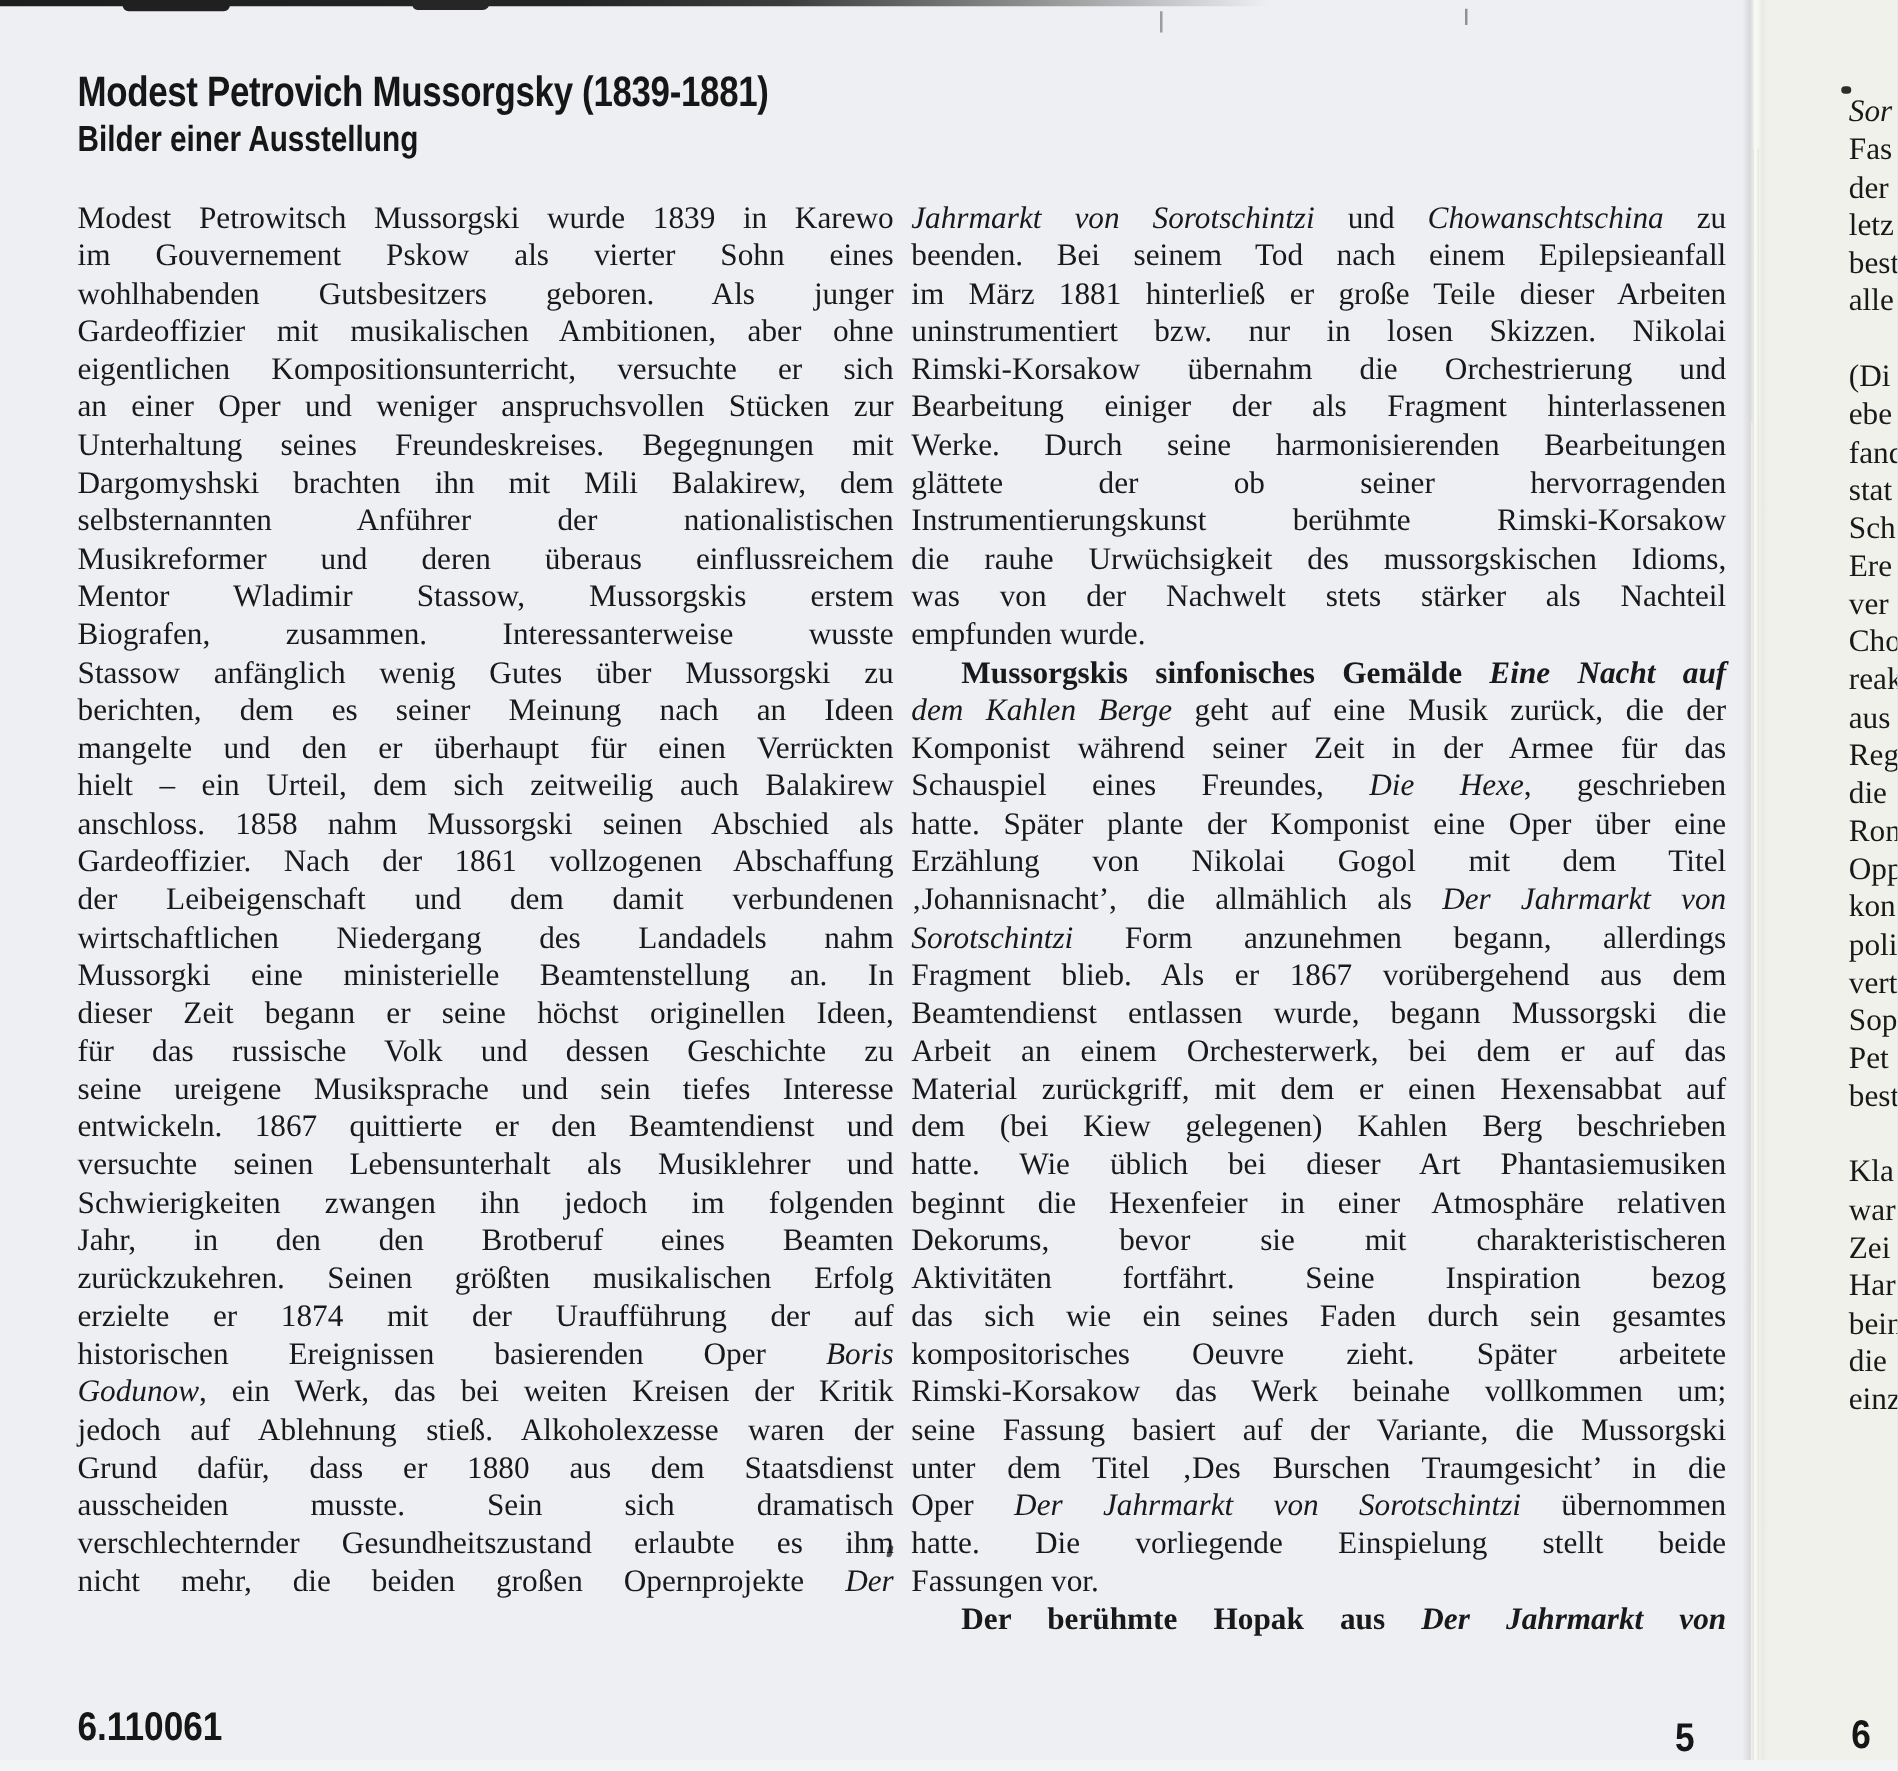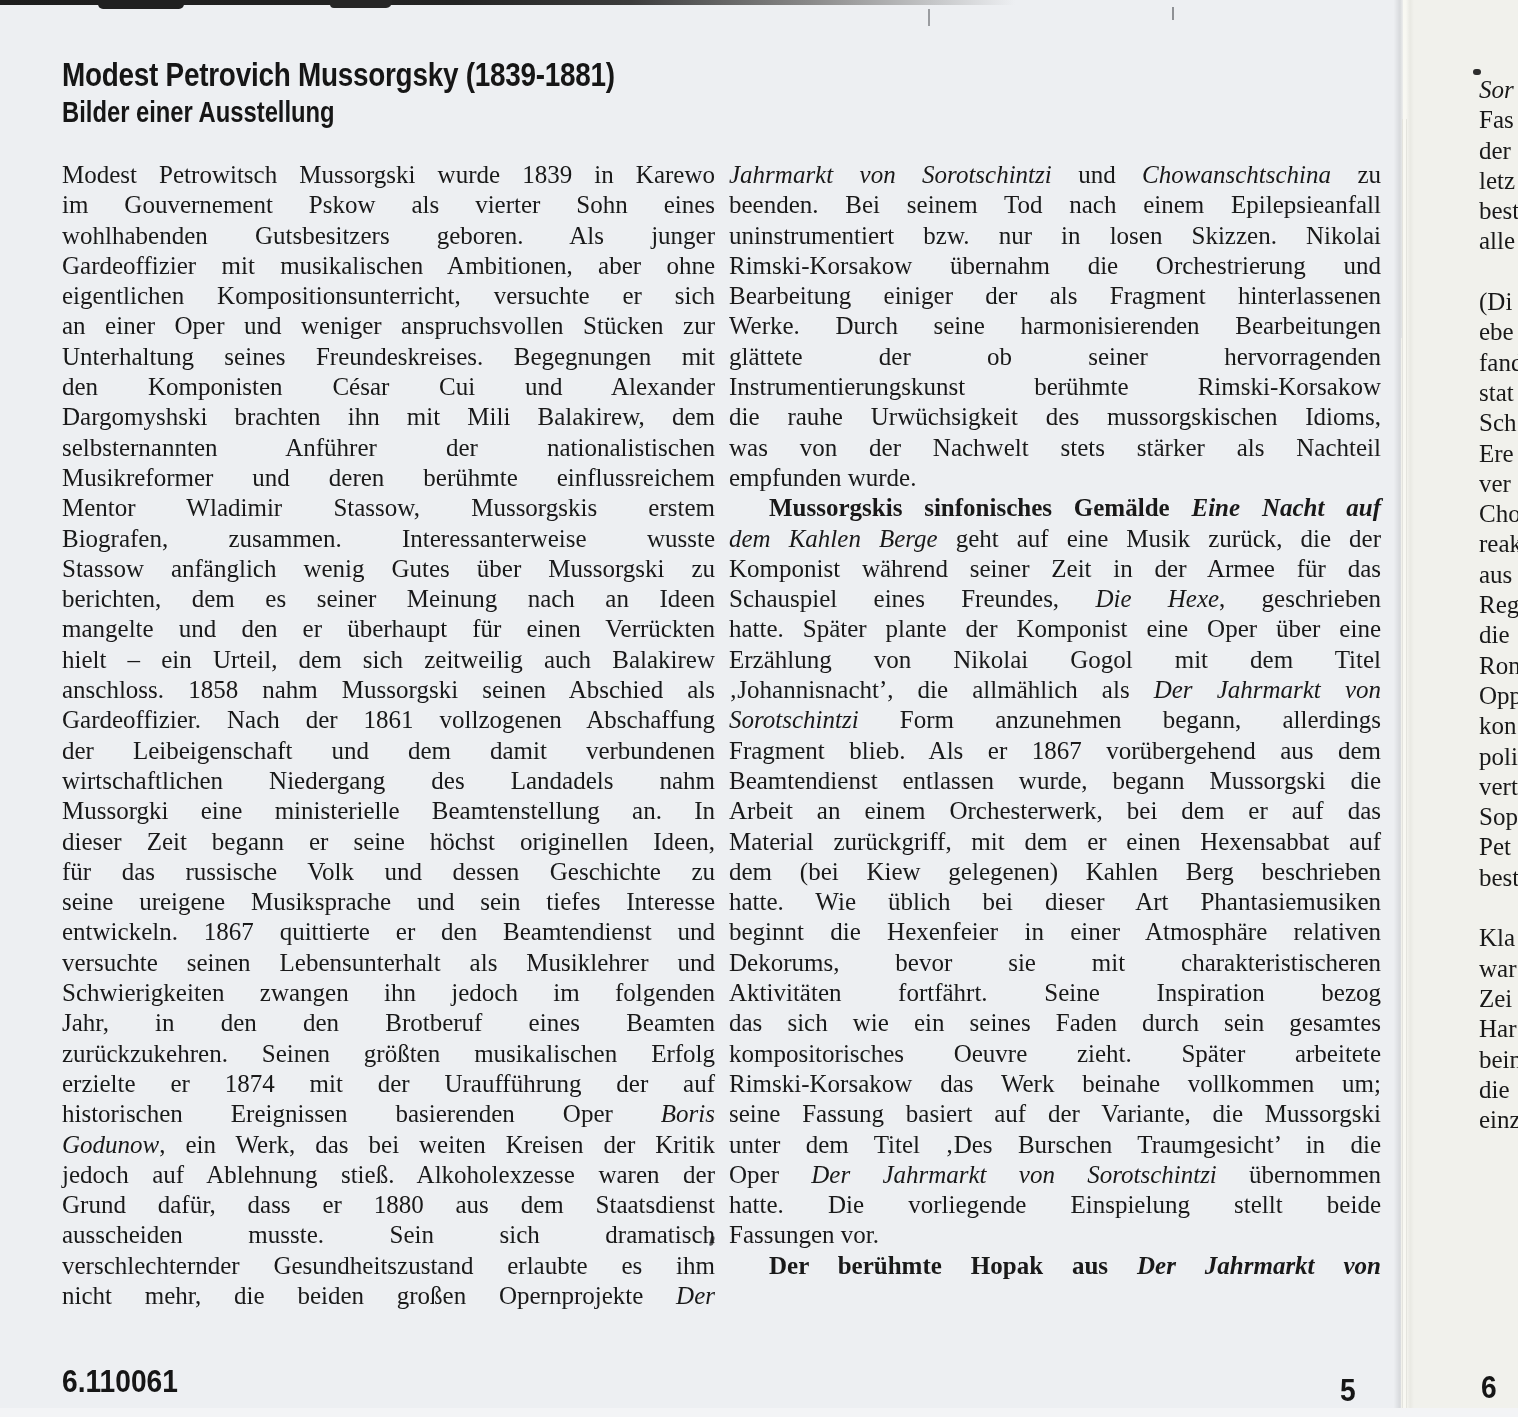--- a/index.html
+++ b/index.html
@@ -79,24 +79,23 @@
   <h2 id="subtitle">Bilder einer Ausstellung</h2>
 
   <div id="col-left" class="col">
       <div class="line"><span>Modest Petrowitsch Mussorgski wurde 1839 in Karewo</span></div>
       <div class="line"><span>im Gouvernement Pskow als vierter Sohn eines</span></div>
       <div class="line"><span>wohlhabenden Gutsbesitzers geboren. Als junger</span></div>
       <div class="line"><span>Gardeoffizier mit musikalischen Ambitionen, aber ohne</span></div>
       <div class="line"><span>eigentlichen Kompositionsunterricht, versuchte er sich</span></div>
       <div class="line"><span>an einer Oper und weniger anspruchsvollen Stücken zur</span></div>
       <div class="line"><span>Unterhaltung seines Freundeskreises. Begegnungen mit</span></div>
-      <div class="line"><span>den Komponisten César Cui und Alexander</span></div>
       <div class="line"><span>Dargomyshski brachten ihn mit Mili Balakirew, dem</span></div>
       <div class="line"><span>selbsternannten Anführer der nationalistischen</span></div>
-      <div class="line"><span>Musikreformer und deren berühmte einflussreichem</span></div>
+      <div class="line"><span>Musikreformer und deren überaus einflussreichem</span></div>
       <div class="line"><span>Mentor Wladimir Stassow, Mussorgskis erstem</span></div>
       <div class="line"><span>Biografen, zusammen. Interessanterweise wusste</span></div>
       <div class="line"><span>Stassow anfänglich wenig Gutes über Mussorgski zu</span></div>
       <div class="line"><span>berichten, dem es seiner Meinung nach an Ideen</span></div>
       <div class="line"><span>mangelte und den er überhaupt für einen Verrückten</span></div>
       <div class="line"><span>hielt – ein Urteil, dem sich zeitweilig auch Balakirew</span></div>
       <div class="line"><span>anschloss. 1858 nahm Mussorgski seinen Abschied als</span></div>
       <div class="line"><span>Gardeoffizier. Nach der 1861 vollzogenen Abschaffung</span></div>
       <div class="line"><span>der Leibeigenschaft und dem damit verbundenen</span></div>
       <div class="line"><span>wirtschaftlichen Niedergang des Landadels nahm</span></div>
@@ -114,20 +113,21 @@
       <div class="line"><i>Godunow</i><span>, ein Werk, das bei weiten Kreisen der Kritik</span></div>
       <div class="line"><span>jedoch auf Ablehnung stieß. Alkoholexzesse waren der</span></div>
       <div class="line"><span>Grund dafür, dass er 1880 aus dem Staatsdienst</span></div>
       <div class="line"><span>ausscheiden musste. Sein sich dramatisch</span></div>
       <div class="line"><span>verschlechternder Gesundheitszustand erlaubte es ihm</span></div>
       <div class="line"><span>nicht mehr, die beiden großen Opernprojekte </span><i>Der</i></div>
     </div>
   <div id="col-right" class="col">
       <div class="line"><i>Jahrmarkt von Sorotschintzi</i><span> und </span><i>Chowanschtschina</i><span> zu</span></div>
       <div class="line"><span>beenden. Bei seinem Tod nach einem Epilepsieanfall</span></div>
+      <div class="line"><span>im März 1881 hinterließ er große Teile dieser Arbeiten</span></div>
       <div class="line"><span>uninstrumentiert bzw. nur in losen Skizzen. Nikolai</span></div>
       <div class="line"><span>Rimski-Korsakow übernahm die Orchestrierung und</span></div>
       <div class="line"><span>Bearbeitung einiger der als Fragment hinterlassenen</span></div>
       <div class="line"><span>Werke. Durch seine harmonisierenden Bearbeitungen</span></div>
       <div class="line"><span>glättete der ob seiner hervorragenden</span></div>
       <div class="line"><span>Instrumentierungskunst berühmte Rimski-Korsakow</span></div>
       <div class="line"><span>die rauhe Urwüchsigkeit des mussorgskischen Idioms,</span></div>
       <div class="line"><span>was von der Nachwelt stets stärker als Nachteil</span></div>
       <div class="line ragged"><span>empfunden wurde.</span></div>
       <div class="line indent"><span>Mussorgskis sinfonisches Gemälde </span><i>Eine Nacht auf</i></div>

